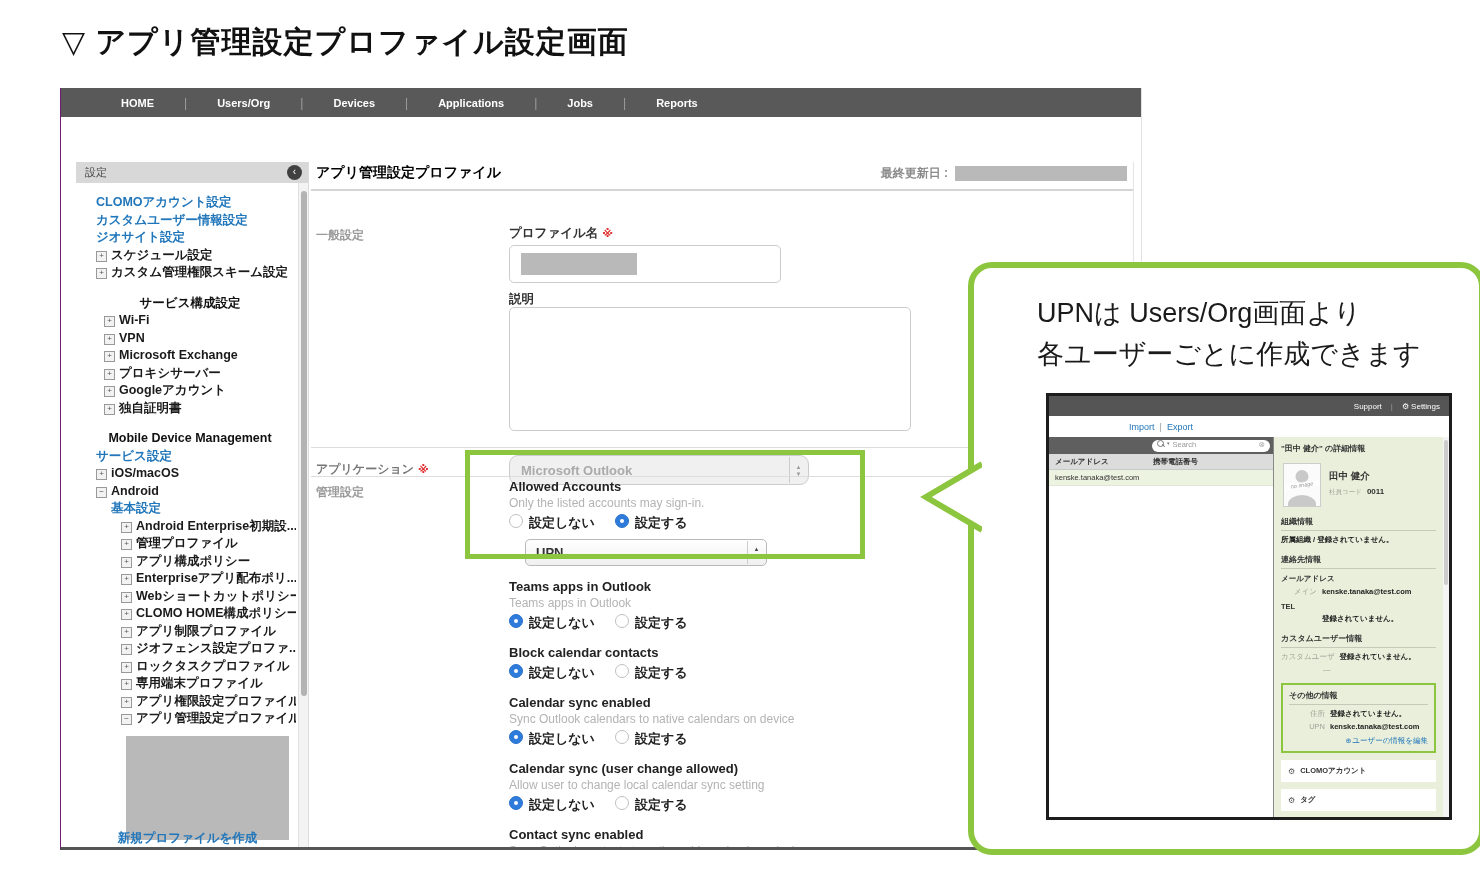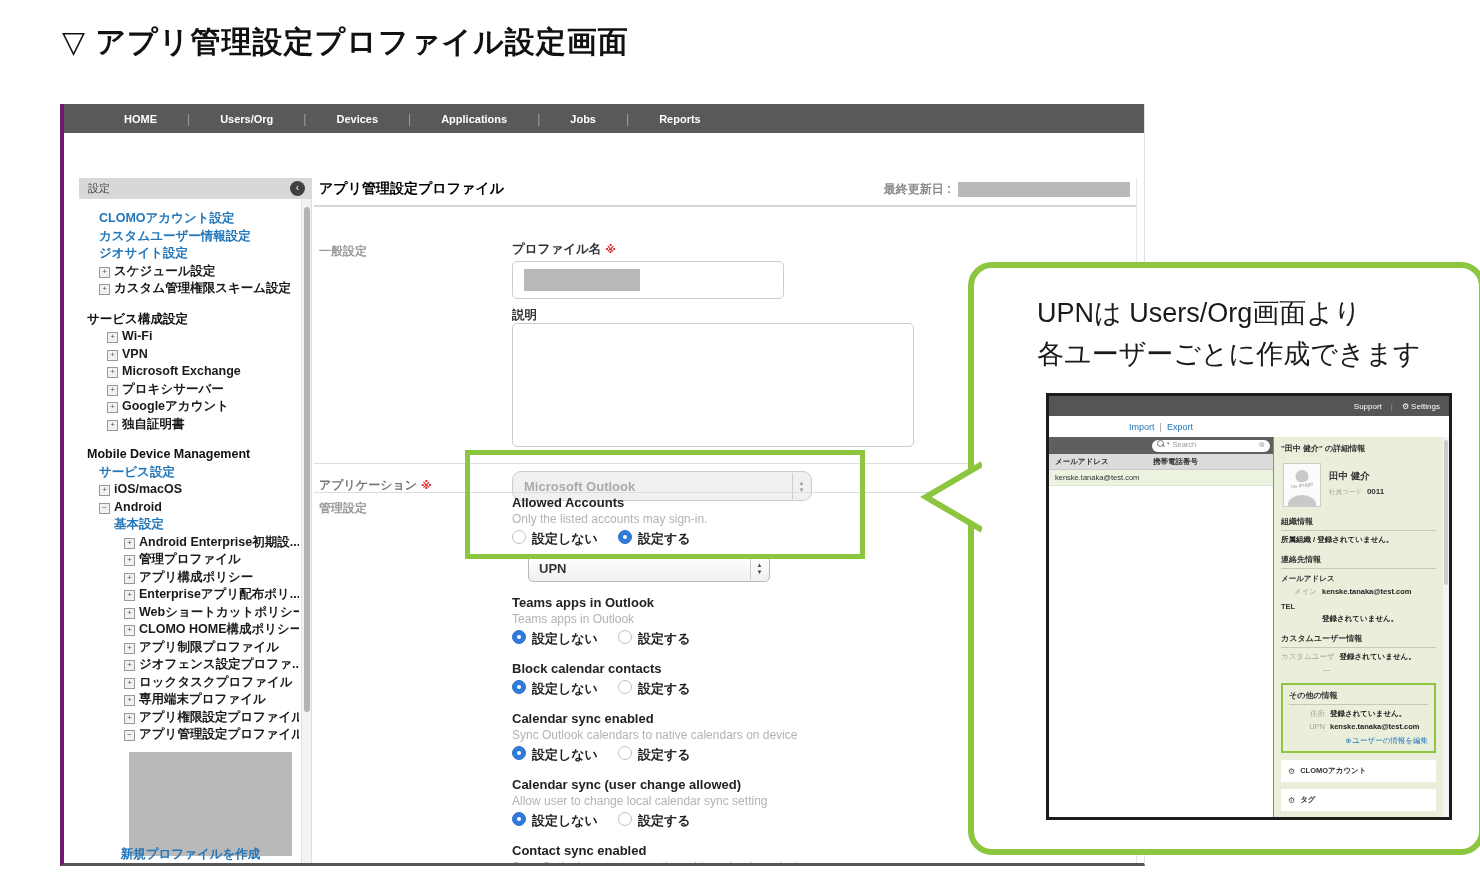--- a/index.html
+++ b/index.html
@@ -3,38 +3,38 @@
 <meta charset="utf-8">
 <style>
   html,body{margin:0;padding:0;}
   body{width:1480px;height:878px;background:#fff;font-family:"Liberation Sans","DejaVu Sans",sans-serif;position:relative;overflow:hidden;color:#222;}
   .canvas{position:absolute;inset:0;}
 
   
   #pageTitle{position:absolute;left:62px;top:22px;font-size:30px;font-weight:bold;color:#111;margin:0;letter-spacing:1px;}
 
   
-  .frame{position:absolute;left:60px;top:104px;width:1080px;height:759px;background:#fff;border-left:4px solid #701a75;border-right:1px solid #e2e2e2;border-bottom:3px solid #555;overflow:hidden;}
+  .frame{position:absolute;left:60px;top:88px;width:1080px;height:759px;background:#fff;border-left:1px solid #701a75;border-right:1px solid #e2e2e2;border-bottom:3px solid #555;overflow:hidden;}
   .navbar{height:29px;background:#595959;display:flex;align-items:center;padding-left:30px;}
   .nav-item{color:#fff;font-size:11px;font-weight:bold;padding:0 30px;cursor:pointer;white-space:nowrap;}
   .nav-sep{color:#9f9f9f;font-size:12px;}
 
   .vsep{position:absolute;left:247px;top:74px;bottom:0;width:1px;background:#ddd;}
 
   
   .sidebar{position:absolute;left:15px;top:74px;width:232px;height:685px;}
   .side-head{height:21px;background:#d8d8d8;display:flex;align-items:center;justify-content:space-between;padding:0 6px 0 9px;font-size:11px;color:#444;}
   .side-collapse{width:15px;height:15px;border-radius:50%;background:#404040;color:#fff;font-size:10px;line-height:13px;text-align:center;cursor:pointer;}
   .side-body{position:absolute;top:21px;bottom:0;left:0;right:0;overflow:hidden;}
   .side-scroll{position:absolute;right:0;top:0;width:9px;height:100%;background:#f3f3f3;border-left:1px solid #e0e0e0;}
   .side-thumb{position:absolute;right:1px;top:8px;width:6px;height:505px;background:#b3b3b3;border-radius:3px;}
   .side-list{padding:11px 12px 0 6px;font-size:12.5px;line-height:17.5px;font-weight:bold;color:#1a1a1a;}
   .side-item{white-space:nowrap;overflow:hidden;cursor:pointer;}
   .it-link{color:#2277bb;}
-  .it-header{color:#111;cursor:default;}
+  .it-header{color:#111;cursor:default;text-align:center;}
   .ind0{padding-left:2px;}.ind1{padding-left:14px;}.ind2{padding-left:22px;}.ind3{padding-left:29px;}.ind4{padding-left:39px;}
   .node-ico{display:inline-block;width:9px;height:9px;border:1px solid #999;background:#f2f2f2;font-size:8px;line-height:8px;text-align:center;color:#555;margin-right:4px;vertical-align:1px;font-weight:normal;}
   .spacer{height:13px;}
   .redacted-block{margin:8px 0 0 44px;width:163px;height:104px;background:#b9b9b9;}
   .create-link{position:absolute;bottom:0;left:0;right:9px;text-align:center;color:#2277bb;font-weight:bold;font-size:12.5px;cursor:pointer;}
 
   
   .main{position:absolute;left:250px;top:74px;width:822px;height:685px;overflow:hidden;border-right:1px solid #e5e5e5;}
   .main-head{display:flex;justify-content:space-between;align-items:center;padding:2px 6px 7px 5px;border-bottom:2px solid #d5d5d5;}
   .main-title{font-size:14px;font-weight:bold;color:#000;}

